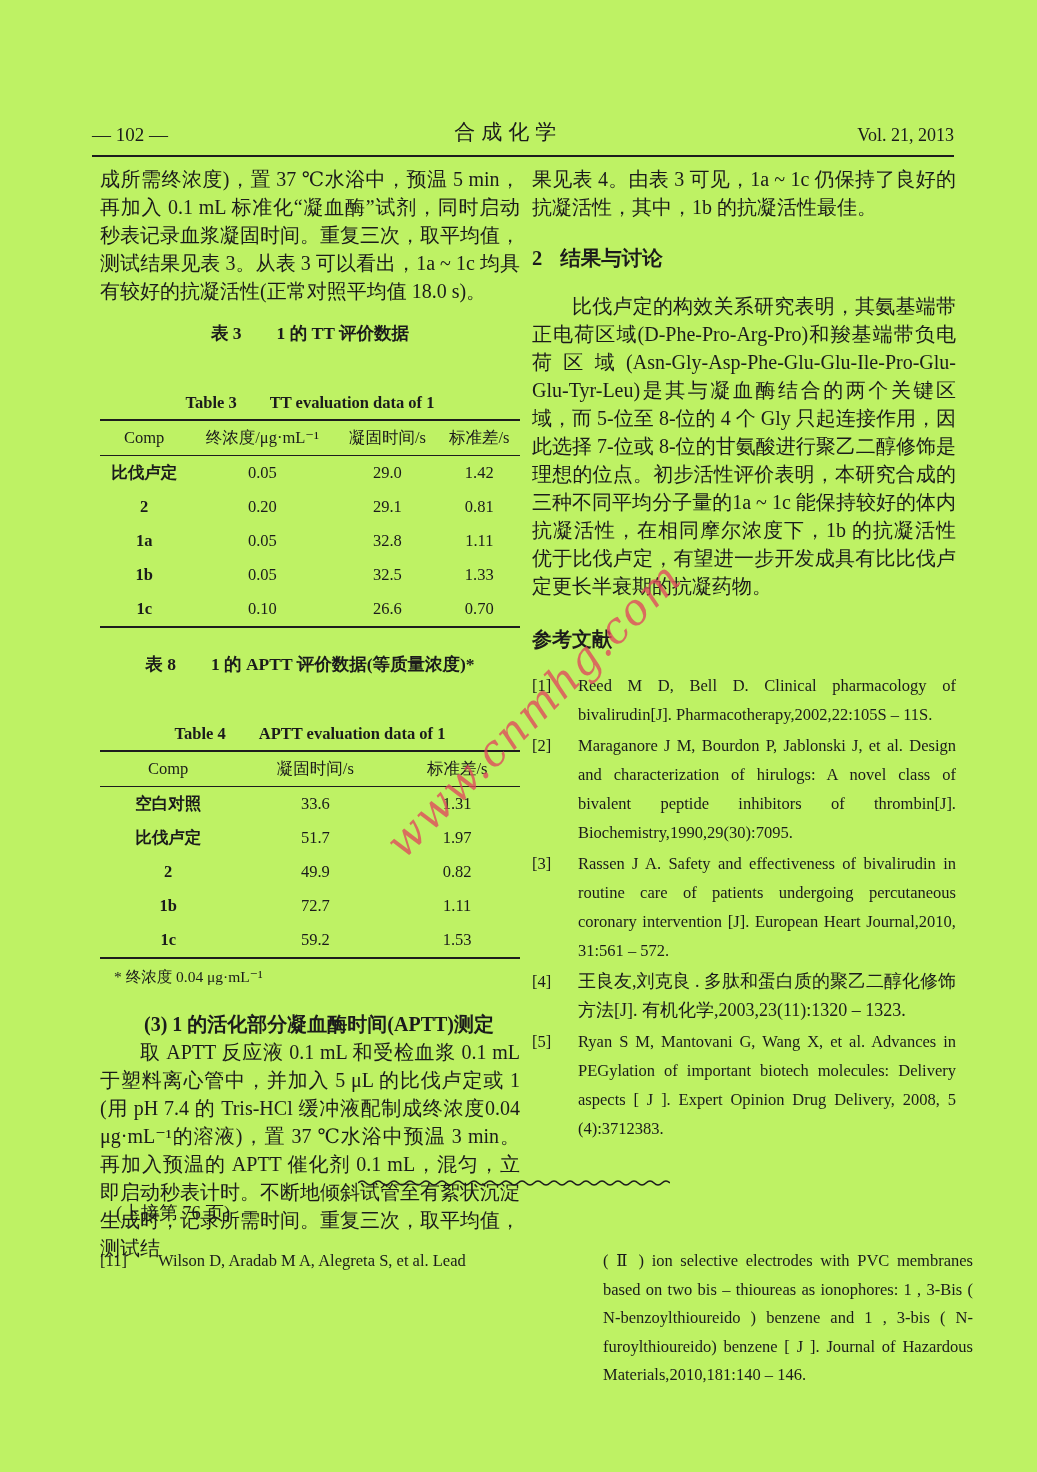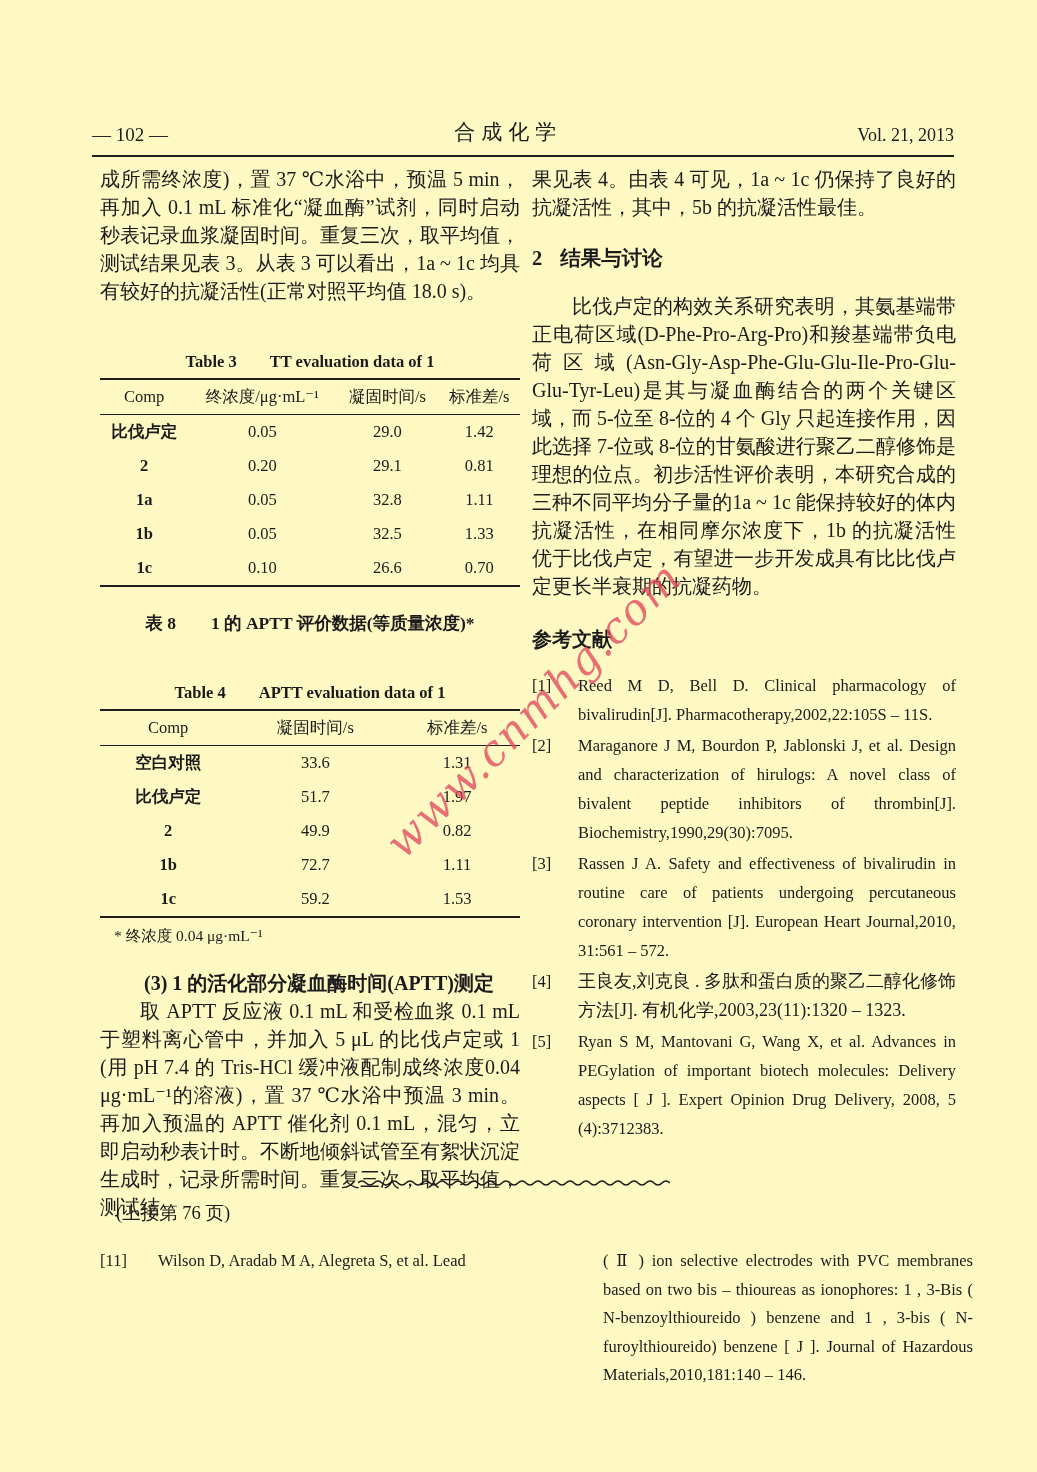--- a/index.html
+++ b/index.html
@@ -1,20 +1,20 @@
 <!DOCTYPE html>
 <html><head>
 <meta charset="utf-8">
 <style>
   html,body{margin:0;padding:0;background:#888;}
   .page{
     position:relative;
     width:1037px;height:1472px;
     margin:0 auto;
-    background:#fef9c3;
+    background:#bef264;
     color:#1b1b1b;
     font-family:"Liberation Serif","DejaVu Serif",serif;
     overflow:hidden;
   }
   
   .header{
     position:absolute;left:92px;top:118px;width:862px;
     display:flex;justify-content:space-between;align-items:flex-end;
     padding-bottom:9px;border-bottom:2px solid #1d1d1d;
     font-size:19px;
@@ -89,20 +89,21 @@
     <span class="vol">Vol. 21, 2013</span>
   </div>
 
   <div class="watermark">www.cnmhg.com</div>
 
   <div class="col col-left">
 
     <div class="para">成所需终浓度)，置 37 ℃水浴中，预温 5 min，再加入 0.1 mL 标准化“凝血酶”试剂，同时启动秒表记录血浆凝固时间。重复三次，取平均值，测试结果见表 3。从表 3 可以看出，1a ~ 1c 均具有较好的抗凝活性(正常对照平均值 18.0 s)。</div>
 
     <div class="tbl">
+      <div class="tbl-title-zh">表 3　　1 的 TT 评价数据</div>
       <div class="tbl-title-en">Table 3　　TT evaluation data of 1</div>
       <table class="rule">
         <thead>
           <tr>
             <th>Comp</th>
             <th>终浓度/μg·mL⁻¹</th>
             <th>凝固时间/s</th>
             <th>标准差/s</th>
           </tr>
         </thead>
@@ -182,21 +183,21 @@
       </table>
       <div class="footnote">* 终浓度 0.04 μg·mL⁻¹</div>
     </div>
 
     <div class="sec3-head">(3) 1 的活化部分凝血酶时间(APTT)测定</div>
     <div class="para indent">取 APTT 反应液 0.1 mL 和受检血浆 0.1 mL 于塑料离心管中，并加入 5 μL 的比伐卢定或 1 (用 pH 7.4 的 Tris-HCl 缓冲液配制成终浓度0.04 μg·mL⁻¹的溶液)，置 37 ℃水浴中预温 3 min。再加入预温的 APTT 催化剂 0.1 mL，混匀，立即启动秒表计时。不断地倾斜试管至有絮状沉淀生成时，记录所需时间。重复三次，取平均值，测试结</div>
   </div>
 
   <div class="col col-right">
 
-    <div class="para">果见表 4。由表 4 可见，1a ~ 1c 仍保持了良好的抗凝活性，其中，5b 的抗凝活性最佳。</div>
+    <div class="para">果见表 4。由表 3 可见，1a ~ 1c 仍保持了良好的抗凝活性，其中，1b 的抗凝活性最佳。</div>
 
     <div class="sec-heading">
       <span>2</span>
       <span>结果与讨论</span>
     </div>
 
     <div class="para indent">比伐卢定的构效关系研究表明，其氨基端带正电荷区域(D-Phe-Pro-Arg-Pro)和羧基端带负电荷区域(Asn-Gly-Asp-Phe-Glu-Glu-Ile-Pro-Glu-Glu-Tyr-Leu)是其与凝血酶结合的两个关键区域，而 5-位至 8-位的 4 个 Gly 只起连接作用，因此选择 7-位或 8-位的甘氨酸进行聚乙二醇修饰是理想的位点。初步活性评价表明，本研究合成的三种不同平均分子量的1a ~ 1c 能保持较好的体内抗凝活性，在相同摩尔浓度下，1b 的抗凝活性优于比伐卢定，有望进一步开发成具有比比伐卢定更长半衰期的抗凝药物。</div>
 
     <div class="refs-heading">参考文献</div>
 

